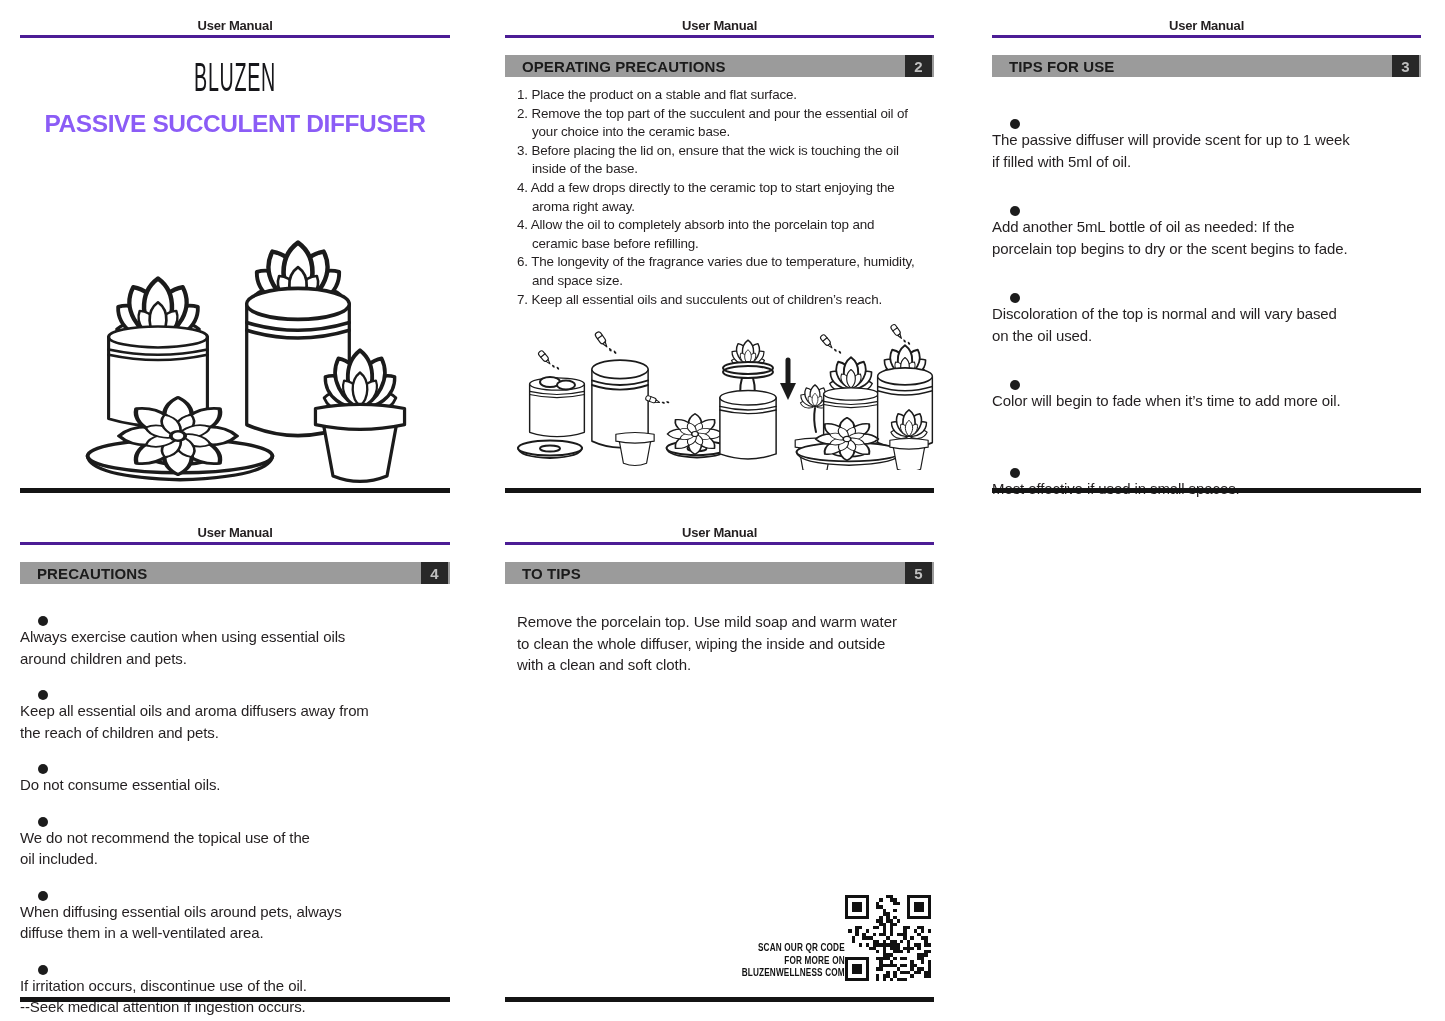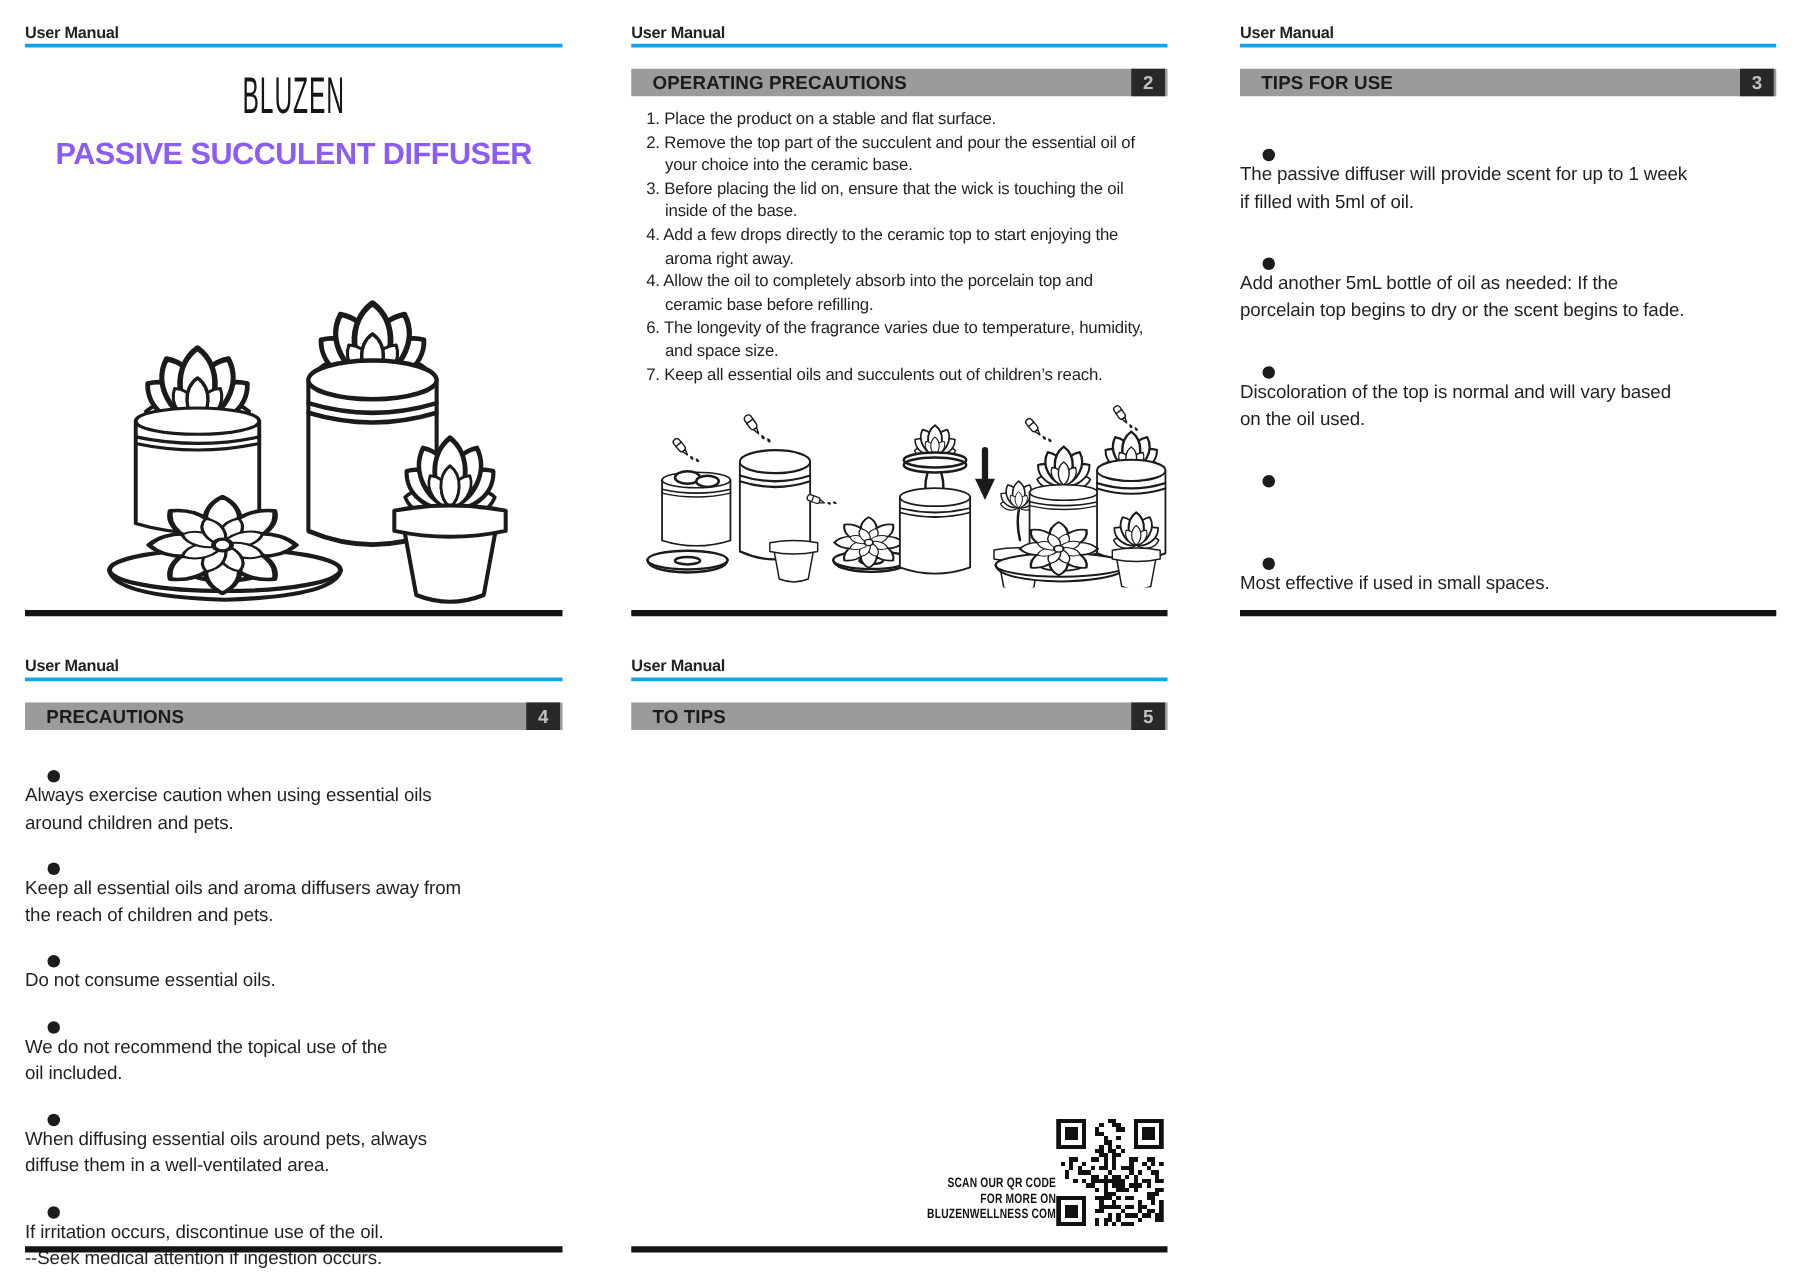--- a/index.html
+++ b/index.html
@@ -10,22 +10,22 @@
     -webkit-font-smoothing:antialiased;
   }
   .page { position:absolute; background:#fff; }
   #page-cover        { left:20px;  top:12px;  width:430px; height:481px; }
   #page-operating    { left:505px; top:12px;  width:429px; height:481px; }
   #page-tips         { left:992px; top:12px;  width:429px; height:481px; }
   #page-precautions  { left:20px;  top:519px; width:430px; height:483px; }
   #page-toclean      { left:505px; top:519px; width:429px; height:483px; }
 
   .um-header {
-    text-align:left; font-weight:bold; font-size:13px; line-height:15px;
-    padding-top:6px; padding-bottom:2px; border-bottom:3px solid #0ea5e9;
+    text-align:center; font-weight:bold; font-size:13px; line-height:15px;
+    padding-top:6px; padding-bottom:2px; border-bottom:3px solid #4c1d95;
     letter-spacing:-0.2px;
   }
   .bottom-rule {
     position:absolute; left:0; right:0; bottom:0; height:5px; background:#141414;
   }
   .sec-bar {
     margin-top:17px; height:22px; background:#9b9b9b; position:relative;
     display:flex; align-items:center;
   }
   .sec-bar .sec-title {
@@ -267,20 +267,21 @@
       <span>Add another 5mL bottle of oil as needed: If the
 porcelain top begins to dry or the scent begins to fade.</span>
     </div>
     <div class="bullet-item">
       <span class="dot"></span>
       <span>Discoloration of the top is normal and will vary based
 on the oil used.</span>
     </div>
     <div class="bullet-item">
       <span class="dot"></span>
+      <span>Color will begin to fade when it’s time to add more oil.</span>
     </div>
     <div class="bullet-item">
       <span class="dot"></span>
       <span>Most effective if used in small spaces.</span>
     </div>
   </div>
   <div class="bottom-rule"></div>
 </div>
 
 <div class="page" id="page-precautions">
@@ -326,20 +327,23 @@
 </div>
 
 <div class="page" id="page-toclean">
   <div class="um-header">
     <span>User Manual</span>
   </div>
   <div class="sec-bar">
     <span class="sec-title">TO TIPS</span>
     <span class="sec-num">5</span>
   </div>
+  <div class="clean-body">Remove the porcelain top. Use mild soap and warm water
+to clean the whole diffuser, wiping the inside and outside
+with a clean and soft cloth.</div>
   <div class="qr-block">
     <div class="qr-caption">
       <div>SCAN OUR QR CODE</div>
       <div>FOR MORE ON</div>
       <div>BLUZENWELLNESS COM</div>
     </div>
     <svg class="qr-svg" viewBox="0 0 86 86">
         <g fill="#111" shape-rendering="crispEdges">
           <rect x="41.28" y="0.00" width="3.44" height="3.44"></rect>
           <rect x="44.72" y="0.00" width="3.44" height="3.44"></rect>

